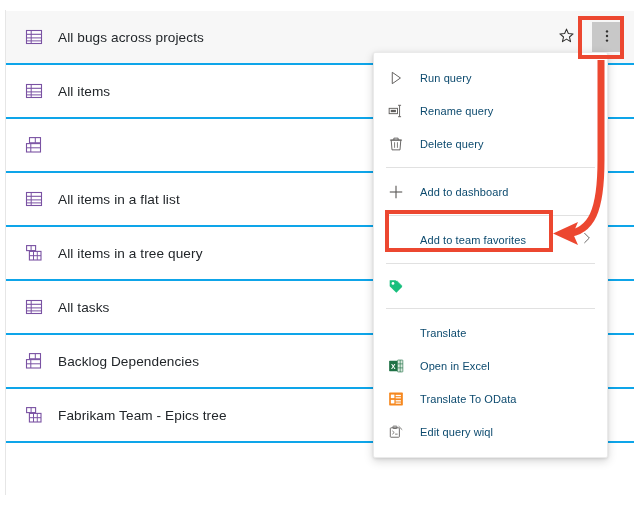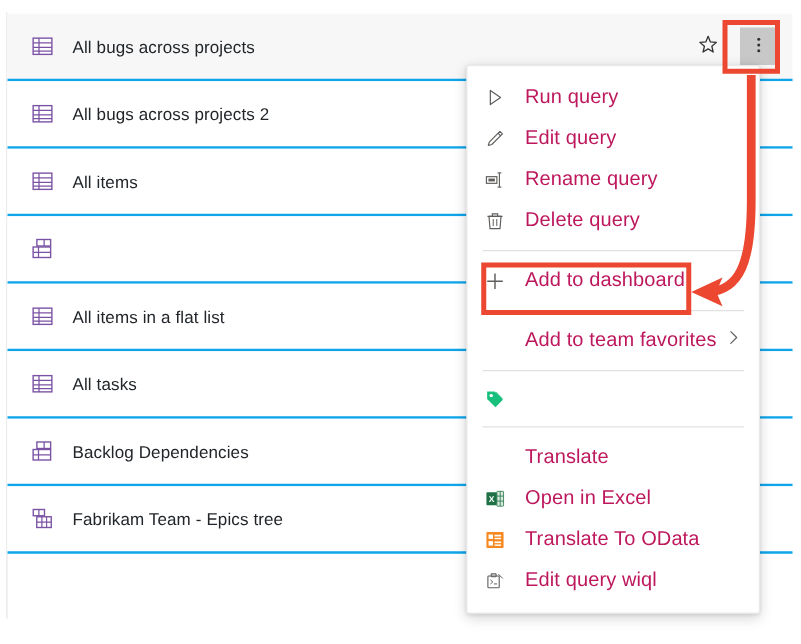--- a/index.html
+++ b/index.html
@@ -106,22 +106,22 @@
     position: relative;
   }
   .mi-icon {
     width: 16px; height: 16px;
     flex: 0 0 16px;
     margin-right: 16px;
     display: flex; align-items: center; justify-content: center;
   }
   .mi-icon.blank { }
   .mi-label {
-    font-size: 16px;
-    color: #be185d;
+    font-size: 11px;
+    color: #0c4a6e;
     letter-spacing: .1px;
     white-space: nowrap;
   }
   .mi-chevron {
     position: absolute;
     right: 13px;
     display: block;
   }
   .menu-sep {
     height: 1px;
@@ -163,101 +163,93 @@
         </div>
       </div>
       <div class="q-row">
         <span class="q-icon"><svg width="18" height="18" viewBox="0 0 18 18" xmlns="http://www.w3.org/2000/svg">
             <rect x="1.5" y="2.5" width="15" height="13" fill="#fff" stroke="#7a52a3" stroke-width="1.1"></rect>
             <line x1="1.5" y1="6.3" x2="16.5" y2="6.3" stroke="#7a52a3" stroke-width="1.1"></line>
             <line x1="1.5" y1="9.9" x2="16.5" y2="9.9" stroke="#7a52a3" stroke-width="1"></line>
             <line x1="1.5" y1="12.9" x2="16.5" y2="12.9" stroke="#7a52a3" stroke-width="1"></line>
             <line x1="6.2" y1="2.5" x2="6.2" y2="15.5" stroke="#7a52a3" stroke-width="1"></line>
           </svg></span>
-        <span class="q-label">All bugs across projects 2</span>
+        <span class="q-label">All items</span>
+      </div>
+      <div class="q-row">
+        <span class="q-icon"><svg width="18" height="18" viewBox="0 0 18 18" xmlns="http://www.w3.org/2000/svg">
+            <rect x="4.5" y="1.6" width="11" height="5.2" fill="#fff" stroke="#7a52a3" stroke-width="1.1"></rect>
+            <rect x="1.5" y="7.6" width="14" height="8.4" fill="#fff" stroke="#7a52a3" stroke-width="1.1"></rect>
+            <line x1="1.5" y1="11.8" x2="15.5" y2="11.8" stroke="#7a52a3" stroke-width="1"></line>
+            <line x1="5.8" y1="7.6" x2="5.8" y2="16" stroke="#7a52a3" stroke-width="1"></line>
+            <line x1="10.3" y1="1.6" x2="10.3" y2="6.8" stroke="#7a52a3" stroke-width="1"></line>
+          </svg></span>
       </div>
       <div class="q-row">
         <span class="q-icon"><svg width="18" height="18" viewBox="0 0 18 18" xmlns="http://www.w3.org/2000/svg">
             <rect x="1.5" y="2.5" width="15" height="13" fill="#fff" stroke="#7a52a3" stroke-width="1.1"></rect>
             <line x1="1.5" y1="6.3" x2="16.5" y2="6.3" stroke="#7a52a3" stroke-width="1.1"></line>
             <line x1="1.5" y1="9.9" x2="16.5" y2="9.9" stroke="#7a52a3" stroke-width="1"></line>
             <line x1="1.5" y1="12.9" x2="16.5" y2="12.9" stroke="#7a52a3" stroke-width="1"></line>
             <line x1="6.2" y1="2.5" x2="6.2" y2="15.5" stroke="#7a52a3" stroke-width="1"></line>
           </svg></span>
-        <span class="q-label">All items</span>
-      </div>
-      <div class="q-row">
-        <span class="q-icon"><svg width="18" height="18" viewBox="0 0 18 18" xmlns="http://www.w3.org/2000/svg">
-            <rect x="4.5" y="1.6" width="11" height="5.2" fill="#fff" stroke="#7a52a3" stroke-width="1.1"></rect>
-            <rect x="1.5" y="7.6" width="14" height="8.4" fill="#fff" stroke="#7a52a3" stroke-width="1.1"></rect>
-            <line x1="1.5" y1="11.8" x2="15.5" y2="11.8" stroke="#7a52a3" stroke-width="1"></line>
-            <line x1="5.8" y1="7.6" x2="5.8" y2="16" stroke="#7a52a3" stroke-width="1"></line>
-            <line x1="10.3" y1="1.6" x2="10.3" y2="6.8" stroke="#7a52a3" stroke-width="1"></line>
-          </svg></span>
-      </div>
-      <div class="q-row">
-        <span class="q-icon"><svg width="18" height="18" viewBox="0 0 18 18" xmlns="http://www.w3.org/2000/svg">
-            <rect x="1.5" y="2.5" width="15" height="13" fill="#fff" stroke="#7a52a3" stroke-width="1.1"></rect>
-            <line x1="1.5" y1="6.3" x2="16.5" y2="6.3" stroke="#7a52a3" stroke-width="1.1"></line>
-            <line x1="1.5" y1="9.9" x2="16.5" y2="9.9" stroke="#7a52a3" stroke-width="1"></line>
-            <line x1="1.5" y1="12.9" x2="16.5" y2="12.9" stroke="#7a52a3" stroke-width="1"></line>
-            <line x1="6.2" y1="2.5" x2="6.2" y2="15.5" stroke="#7a52a3" stroke-width="1"></line>
-          </svg></span>
         <span class="q-label">All items in a flat list</span>
-      </div>
-      <div class="q-row">
-        <span class="q-icon"><svg width="18" height="18" viewBox="0 0 18 18" xmlns="http://www.w3.org/2000/svg">
-            <rect x="1.5" y="2.5" width="15" height="13" fill="#fff" stroke="#7a52a3" stroke-width="1.1"></rect>
-            <line x1="1.5" y1="6.3" x2="16.5" y2="6.3" stroke="#7a52a3" stroke-width="1.1"></line>
-            <line x1="1.5" y1="9.9" x2="16.5" y2="9.9" stroke="#7a52a3" stroke-width="1"></line>
-            <line x1="1.5" y1="12.9" x2="16.5" y2="12.9" stroke="#7a52a3" stroke-width="1"></line>
-            <line x1="6.2" y1="2.5" x2="6.2" y2="15.5" stroke="#7a52a3" stroke-width="1"></line>
-          </svg></span>
-        <span class="q-label">All tasks</span>
-      </div>
-      <div class="q-row">
-        <span class="q-icon"><svg width="18" height="18" viewBox="0 0 18 18" xmlns="http://www.w3.org/2000/svg">
-            <rect x="4.5" y="1.6" width="11" height="5.2" fill="#fff" stroke="#7a52a3" stroke-width="1.1"></rect>
-            <rect x="1.5" y="7.6" width="14" height="8.4" fill="#fff" stroke="#7a52a3" stroke-width="1.1"></rect>
-            <line x1="1.5" y1="11.8" x2="15.5" y2="11.8" stroke="#7a52a3" stroke-width="1"></line>
-            <line x1="5.8" y1="7.6" x2="5.8" y2="16" stroke="#7a52a3" stroke-width="1"></line>
-            <line x1="10.3" y1="1.6" x2="10.3" y2="6.8" stroke="#7a52a3" stroke-width="1"></line>
-          </svg></span>
-        <span class="q-label">Backlog Dependencies</span>
       </div>
       <div class="q-row">
         <span class="q-icon"><svg width="18" height="18" viewBox="0 0 18 18" xmlns="http://www.w3.org/2000/svg">
             <rect x="1.6" y="1.6" width="9" height="5" fill="#fff" stroke="#7a52a3" stroke-width="1.1"></rect>
             <line x1="6.1" y1="1.6" x2="6.1" y2="6.6" stroke="#7a52a3" stroke-width="1"></line>
             <rect x="4.4" y="7.4" width="11.6" height="8.6" fill="#fff" stroke="#7a52a3" stroke-width="1.1"></rect>
             <line x1="4.4" y1="11.7" x2="16" y2="11.7" stroke="#7a52a3" stroke-width="1"></line>
             <line x1="8.5" y1="7.4" x2="8.5" y2="16" stroke="#7a52a3" stroke-width="1"></line>
             <line x1="12.3" y1="7.4" x2="12.3" y2="16" stroke="#7a52a3" stroke-width=".9"></line>
           </svg></span>
+        <span class="q-label">All items in a tree query</span>
+      </div>
+      <div class="q-row">
+        <span class="q-icon"><svg width="18" height="18" viewBox="0 0 18 18" xmlns="http://www.w3.org/2000/svg">
+            <rect x="1.5" y="2.5" width="15" height="13" fill="#fff" stroke="#7a52a3" stroke-width="1.1"></rect>
+            <line x1="1.5" y1="6.3" x2="16.5" y2="6.3" stroke="#7a52a3" stroke-width="1.1"></line>
+            <line x1="1.5" y1="9.9" x2="16.5" y2="9.9" stroke="#7a52a3" stroke-width="1"></line>
+            <line x1="1.5" y1="12.9" x2="16.5" y2="12.9" stroke="#7a52a3" stroke-width="1"></line>
+            <line x1="6.2" y1="2.5" x2="6.2" y2="15.5" stroke="#7a52a3" stroke-width="1"></line>
+          </svg></span>
+        <span class="q-label">All tasks</span>
+      </div>
+      <div class="q-row">
+        <span class="q-icon"><svg width="18" height="18" viewBox="0 0 18 18" xmlns="http://www.w3.org/2000/svg">
+            <rect x="4.5" y="1.6" width="11" height="5.2" fill="#fff" stroke="#7a52a3" stroke-width="1.1"></rect>
+            <rect x="1.5" y="7.6" width="14" height="8.4" fill="#fff" stroke="#7a52a3" stroke-width="1.1"></rect>
+            <line x1="1.5" y1="11.8" x2="15.5" y2="11.8" stroke="#7a52a3" stroke-width="1"></line>
+            <line x1="5.8" y1="7.6" x2="5.8" y2="16" stroke="#7a52a3" stroke-width="1"></line>
+            <line x1="10.3" y1="1.6" x2="10.3" y2="6.8" stroke="#7a52a3" stroke-width="1"></line>
+          </svg></span>
+        <span class="q-label">Backlog Dependencies</span>
+      </div>
+      <div class="q-row">
+        <span class="q-icon"><svg width="18" height="18" viewBox="0 0 18 18" xmlns="http://www.w3.org/2000/svg">
+            <rect x="1.6" y="1.6" width="9" height="5" fill="#fff" stroke="#7a52a3" stroke-width="1.1"></rect>
+            <line x1="6.1" y1="1.6" x2="6.1" y2="6.6" stroke="#7a52a3" stroke-width="1"></line>
+            <rect x="4.4" y="7.4" width="11.6" height="8.6" fill="#fff" stroke="#7a52a3" stroke-width="1.1"></rect>
+            <line x1="4.4" y1="11.7" x2="16" y2="11.7" stroke="#7a52a3" stroke-width="1"></line>
+            <line x1="8.5" y1="7.4" x2="8.5" y2="16" stroke="#7a52a3" stroke-width="1"></line>
+            <line x1="12.3" y1="7.4" x2="12.3" y2="16" stroke="#7a52a3" stroke-width=".9"></line>
+          </svg></span>
         <span class="q-label">Fabrikam Team - Epics tree</span>
       </div>
     </div>
 
   <div class="context-menu" id="context-menu">
       <div class="menu-item">
         <span class="mi-icon">
           <svg width="16" height="16" viewBox="0 0 18 18" xmlns="http://www.w3.org/2000/svg">
             <path d="M4.8 2.6 L14 9 L4.8 15.4 Z" fill="none" stroke="#605e5c" stroke-width="1.1" stroke-linejoin="round"></path>
           </svg>
         </span>
         <span class="mi-label">Run query</span>
-      </div>
-      <div class="menu-item">
-        <span class="mi-icon">
-          <svg width="16" height="16" viewBox="0 0 18 18" xmlns="http://www.w3.org/2000/svg">
-            <path d="M13.4 2.3 L15.7 4.6 L6.1 14.2 L3 15.1 L3.85 12 Z" fill="none" stroke="#605e5c" stroke-width="1.05" stroke-linejoin="round"></path>
-            <line x1="11.7" y1="4" x2="14" y2="6.3" stroke="#605e5c" stroke-width="1.05"></line>
-          </svg>
-        </span>
-        <span class="mi-label">Edit query</span>
       </div>
       <div class="menu-item">
         <span class="mi-icon">
           <svg width="16" height="16" viewBox="0 0 18 18" xmlns="http://www.w3.org/2000/svg">
             <rect x="1.3" y="6" width="9.4" height="6" fill="none" stroke="#605e5c" stroke-width="1.05"></rect>
             <rect x="3.1" y="7.7" width="5.8" height="2.6" fill="#605e5c"></rect>
             <line x1="13" y1="2.6" x2="13" y2="15.4" stroke="#605e5c" stroke-width="1.05"></line>
             <line x1="11.3" y1="2.6" x2="14.7" y2="2.6" stroke="#605e5c" stroke-width="1.05"></line>
             <line x1="11.3" y1="15.4" x2="14.7" y2="15.4" stroke="#605e5c" stroke-width="1.05"></line>
           </svg>

